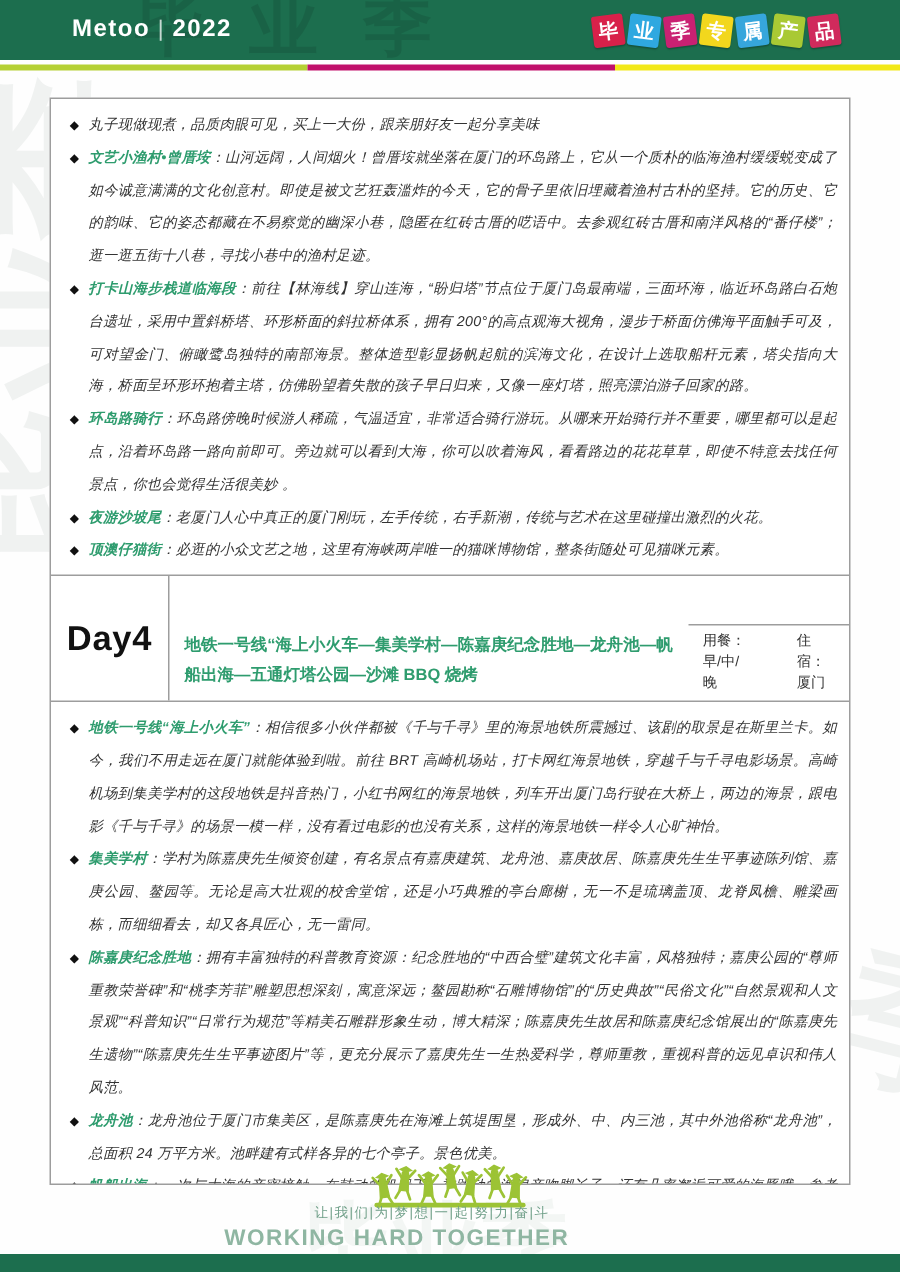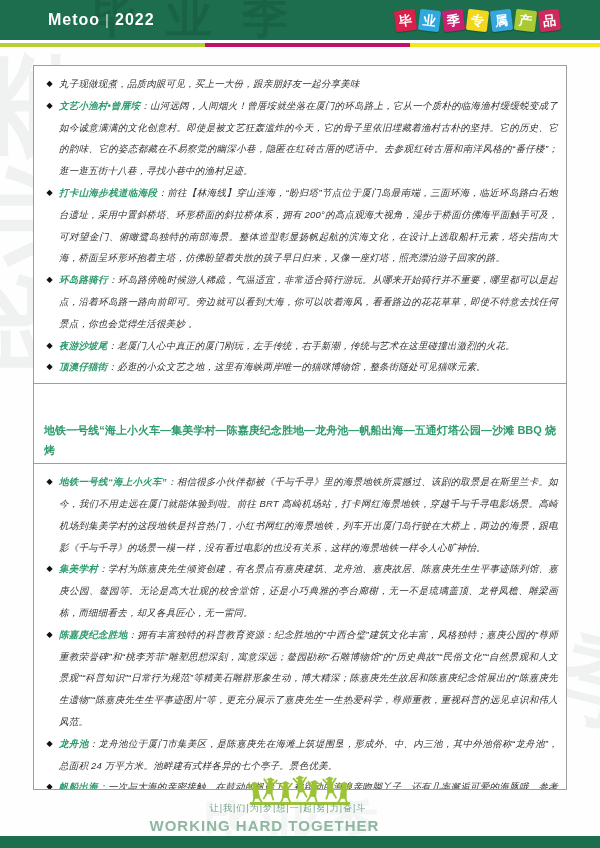--- a/index.html
+++ b/index.html
@@ -154,22 +154,29 @@
 
   <div class="bullet">
     <span class="mark">◆</span>
     <p class="btext">
       <span class="kw">顶澳仔猫街</span><span class="body-text">：必逛的小众文艺之地，这里有海峡两岸唯一的猫咪博物馆，整条街随处可见猫咪元素。</span>
     </p>
   </div>
 </div>
 
   <div class="day-row">
+    <div class="day-label-cell">
+      <span class="day-label">Day4</span>
+    </div>
     <div class="day-right">
       <div class="day-route">地铁一号线“海上小火车—集美学村—陈嘉庚纪念胜地—龙舟池—帆船出海—五通灯塔公园—沙滩 BBQ 烧烤</div>
+      <div class="day-meta">
+        <span>用餐：早/中/晚</span>
+        <span>住宿：厦门</span>
+      </div>
     </div>
   </div>
 
   <div class="blist" id="day4-list">
   <div class="bullet">
     <span class="mark">◆</span>
     <p class="btext">
       <span class="kw">地铁一号线“海上小火车”</span><span class="body-text">：相信很多小伙伴都被《千与千寻》里的海景地铁所震撼过、该剧的取景是在斯里兰卡。如今，我们不用走远在厦门就能体验到啦。前往 BRT 高崎机场站，打卡网红海景地铁，穿越千与千寻电影场景。高崎机场到集美学村的这段地铁是抖音热门，小红书网红的海景地铁，列车开出厦门岛行驶在大桥上，两边的海景，跟电影《千与千寻》的场景一模一样，没有看过电影的也没有关系，这样的海景地铁一样令人心旷神怡。</span>
     </p>
   </div>

